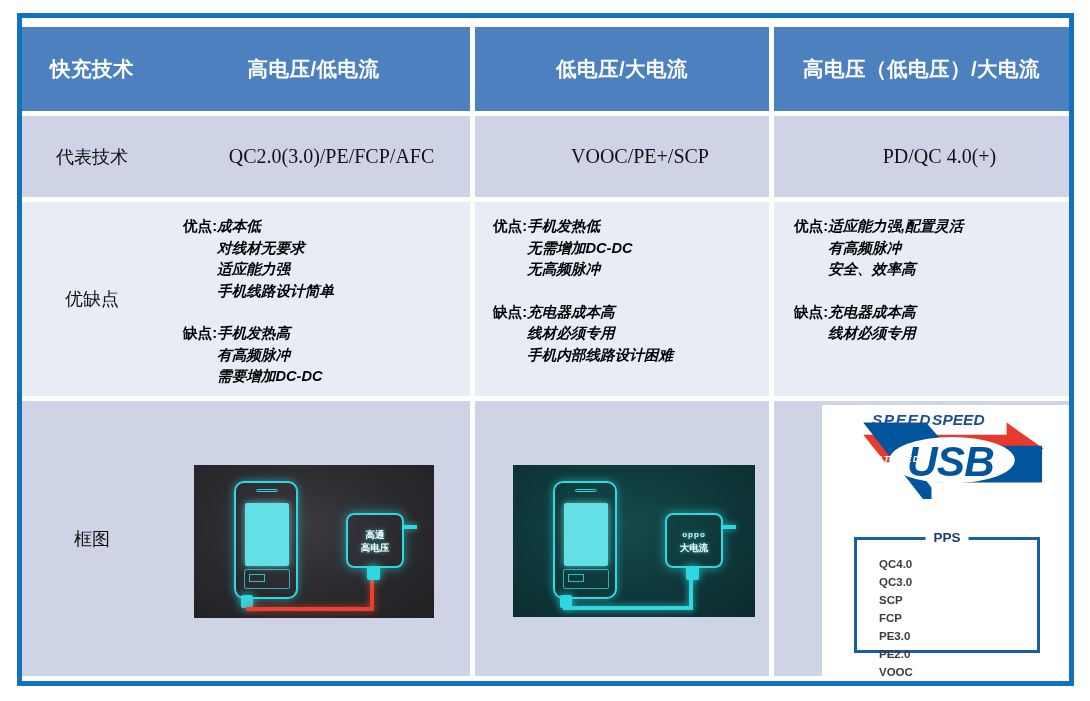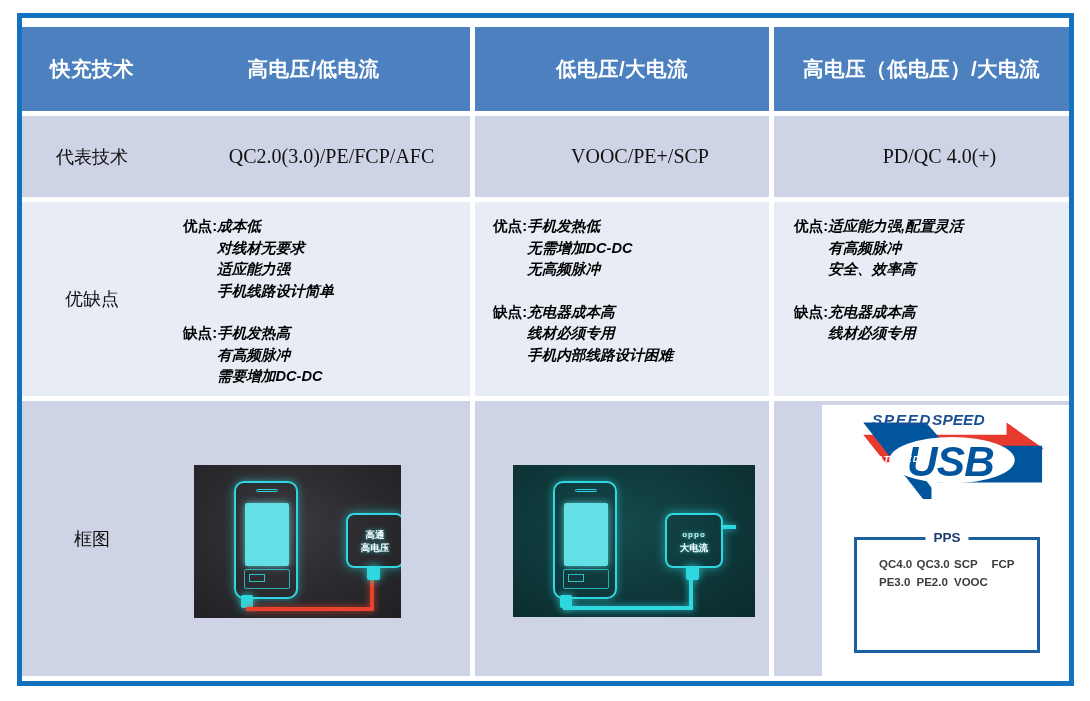--- a/index.html
+++ b/index.html
@@ -51,21 +51,21 @@
   .pclist{flex:1 1 auto;font-style:italic;}
   .pcitem{white-space:pre;}
   .gap{height:21px;}
 
   
   #r-dia{top:374px;height:275px;}
   #r-dia .cell{background:#ced4e6;}
   #r-dia .lbl{font-size:18px;color:#111;}
 
   
-  .diaA{position:absolute;left:37px;top:64px;width:207px;height:153px;
+  .diaA{position:absolute;left:37px;top:64px;width:240px;height:153px;
         background:radial-gradient(ellipse at 45% 40%,#3b3b3f 0%,#2a2a2e 55%,#202023 100%);
         overflow:hidden;text-decoration:underline;}
   
   .diaB{position:absolute;left:26px;top:64px;width:242px;height:152px;
         background:radial-gradient(ellipse at 45% 40%,#15494b 0%,#0e3638 60%,#0b2b2d 100%);
         overflow:hidden;margin-left:12px;}
 
   .phone{position:absolute;left:40px;top:16px;width:64px;height:118px;
          border:2px solid #2fd8e0;border-radius:10px;box-sizing:border-box;
          box-shadow:0 0 9px rgba(47,216,224,.55);}
@@ -103,21 +103,21 @@
 
   
   .usbpanel{position:absolute;left:48px;top:4px;width:247px;height:271px;background:#ffffff;}
   .usblogo{position:absolute;left:22px;top:8px;width:205px;height:86px;}
   .usblogo svg{width:100%;height:100%;}
   .ppsbox{position:absolute;left:32px;top:132px;width:186px;height:116px;
           border:3px solid #1b5fa0;box-sizing:border-box;background:#ffffff;}
   .ppslabel{position:absolute;left:50%;top:-10px;transform:translateX(-50%);
             background:#ffffff;padding:0 8px;color:#1b3c6e;font-size:13.5px;font-weight:bold;}
   .ppsgrid{position:absolute;left:22px;top:18px;width:150px;
-           display:grid;grid-template-columns:1fr 1fr 1fr 1fr;row-gap:6px;}
+           display:grid;grid-template-columns:1fr;row-gap:6px;}
   .ppsgrid div{color:#3c3c3c;font-size:11.5px;font-weight:bold;}
 </style>
 </head>
 <body>
 
 <div id="frame"></div>
 
 <div id="table">
 
   <div class="row" id="r-head">

